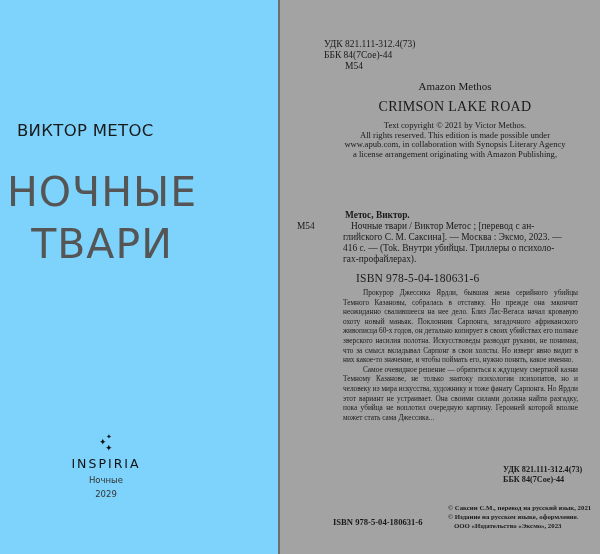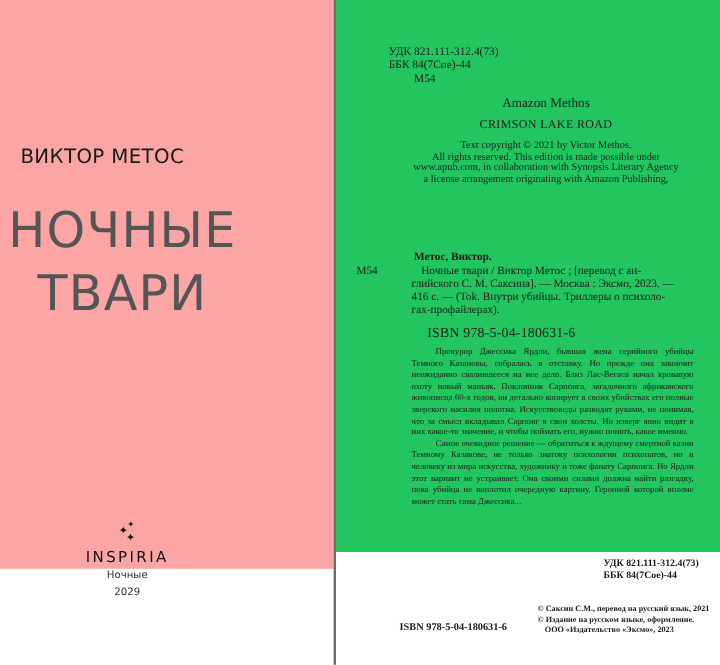--- a/index.html
+++ b/index.html
@@ -1,37 +1,37 @@
 <!DOCTYPE html>
 <html><head>
   <meta charset="utf-8">
   <style>
     html, body { margin:0; padding:0; }
     body { width:600px; height:554px; background:#ffffff; position:relative; overflow:hidden; }
     .spread { position:absolute; inset:0; }
-    .page-left { position:absolute; left:0; top:0; width:278px; height:474px; background:#fca5a5; }
+    .page-left { position:absolute; left:0; top:0; width:278px; height:554px; background:#7dd3fc; }
     .divider { position:absolute; left:278px; top:0; width:2px; height:554px; background:#6e6e6e; }
-    .page-right { position:absolute; left:280px; top:0; width:320px; height:460px; background:#22c55e; }
+    .page-right { position:absolute; left:280px; top:0; width:320px; height:554px; background:#a3a3a3; }
 
     .author { position:absolute; left:17px; top:121px; font-family:"DejaVu Sans", sans-serif; font-size:16.5px; color:#1a1a1a; letter-spacing:0.3px; white-space:nowrap; }
     .title { position:absolute; left:-3px; top:166px; font-family:"DejaVu Sans", sans-serif; font-size:41px; line-height:52px; color:#555555; text-align:center; width:210px; letter-spacing:1px; }
     .title div { white-space:nowrap; }
 
     .logo-wrap { position:absolute; left:64px; top:433px; width:84px; text-align:center; }
     .stars { position:relative; width:20px; height:20px; margin:0 auto; }
     .star { position:absolute; color:#111; font-size:9px; line-height:9px; }
     .publisher { font-family:"DejaVu Sans", sans-serif; font-size:12.5px; letter-spacing:2px; color:#111; margin-top:3px; }
     .city { font-family:"DejaVu Sans", sans-serif; font-size:8.5px; color:#333; margin-top:4px; line-height:10px; }
 
     .serif { font-family:"Liberation Serif", serif; color:#1a1a1a; }
     .cls-top { position:absolute; left:44px; top:39px; font-size:9.5px; line-height:11px; }
     .cls-top .indent { padding-left:21px; }
     .orig { position:absolute; left:40px; top:80px; width:270px; text-align:center; }
     .orig-author { font-size:11px; }
-    .orig-title { font-size:10px; margin-top:7px; letter-spacing:0.3px; }
+    .orig-title { font-size:14px; margin-top:7px; letter-spacing:0.3px; }
     .orig-copy { font-size:8.6px; line-height:9.6px; margin-top:6px; }
 
     .biblio { position:absolute; left:17px; top:210px; width:290px; font-size:9.4px; line-height:11px; }
     .bib-head { padding-left:48px; font-weight:bold; }
     .bib-row { display:flex; }
     .bib-code { width:46px; text-align:left; padding-left:0; }
     .bib-text { width:244px; text-align:justify; }
     .bib-text .first { text-indent:8px; }
     .isbn-main { position:absolute; left:76px; top:272px; font-size:11.5px; letter-spacing:0.2px; }
 

